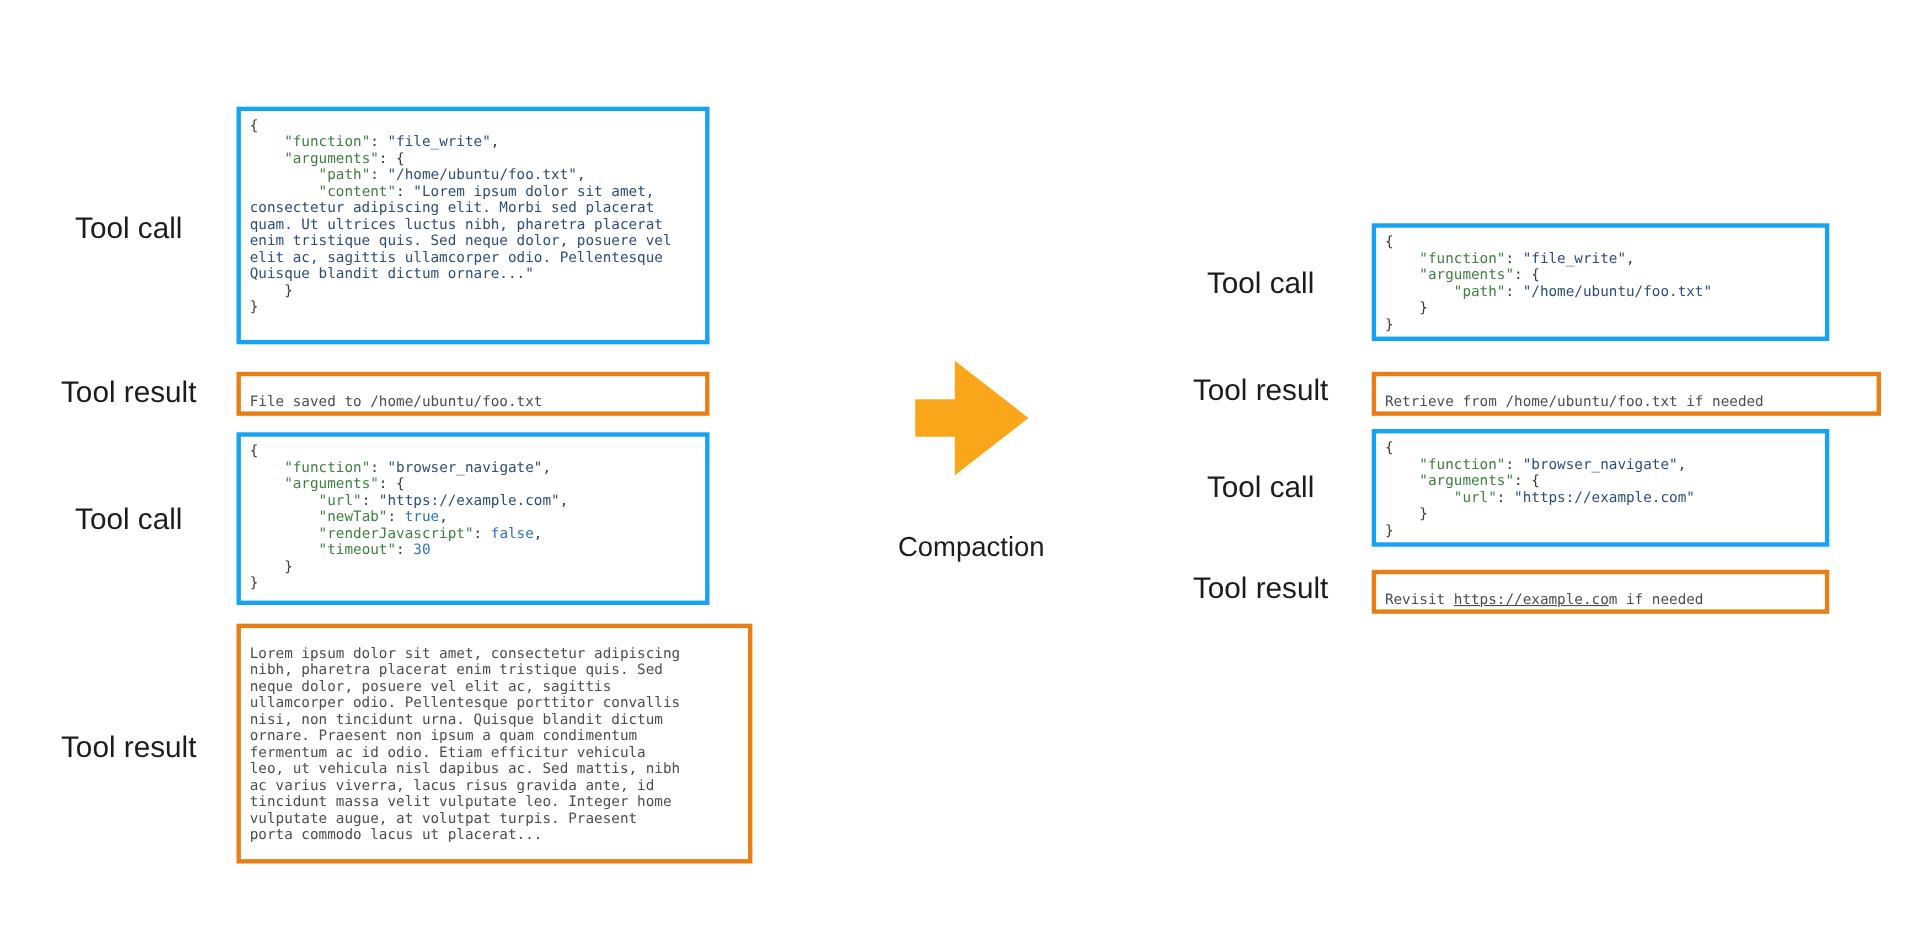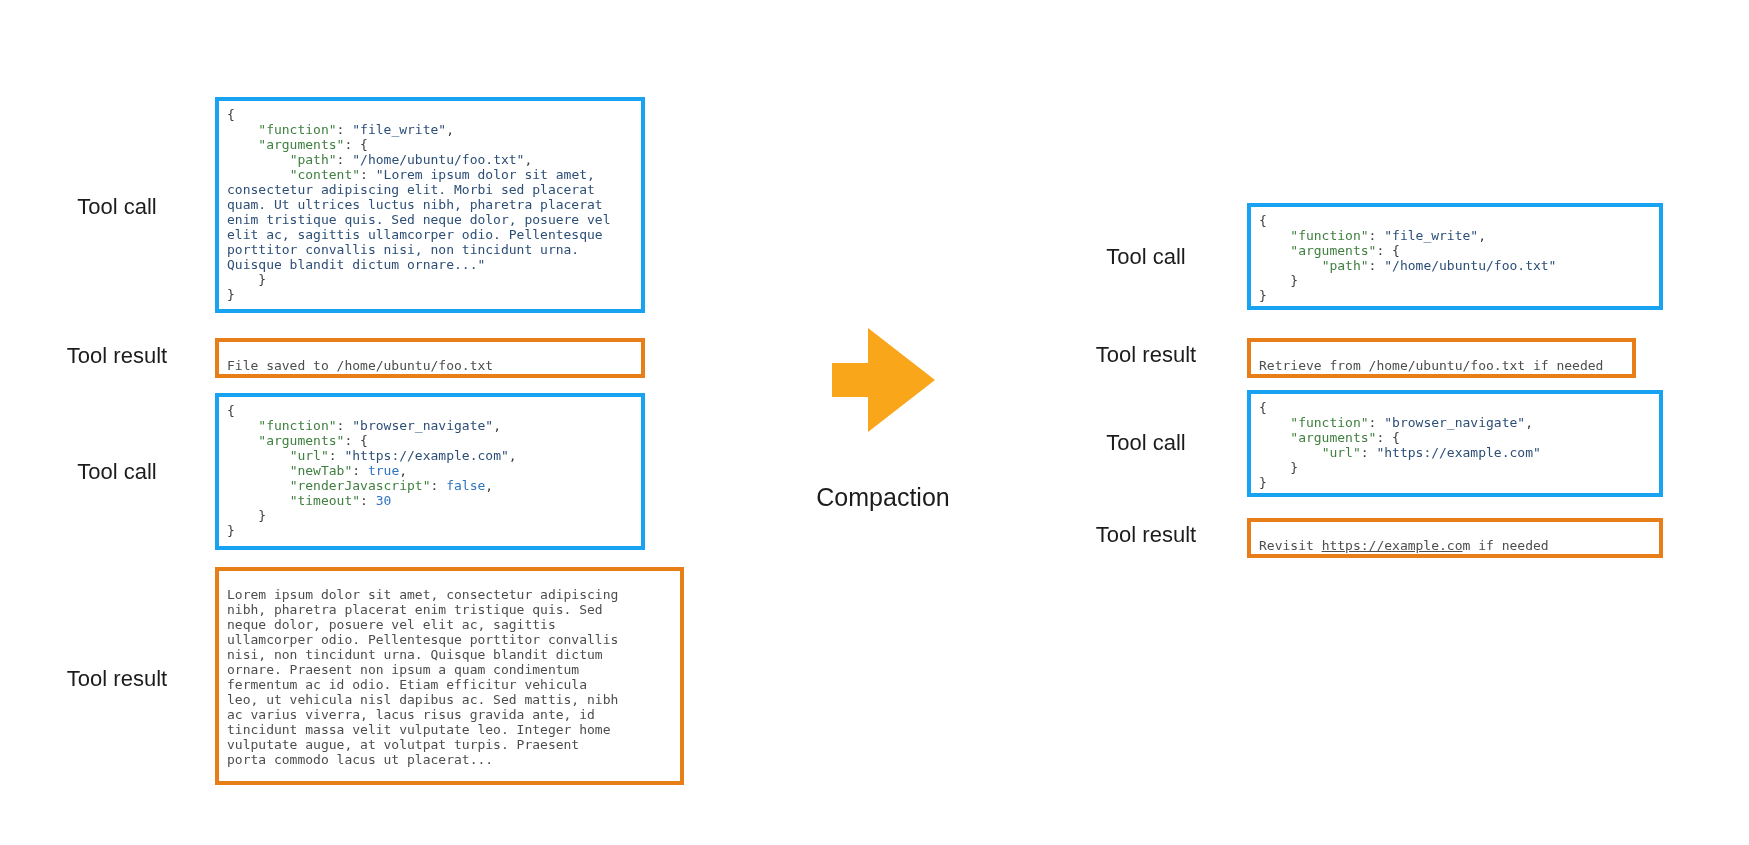--- a/index.html
+++ b/index.html
@@ -7,21 +7,21 @@
     position: relative;
     width: 1749px;
     height: 845px;
     background: #ffffff;
     overflow: hidden;
     font-family: "Liberation Sans", sans-serif;
   }
   .tool-label {
     position: absolute;
     width: 150px;
-    font-size: 22px;
+    font-size: 27px;
     line-height: 28px;
     color: #1c1c1c;
     text-align: center;
     white-space: nowrap;
   }
   .box {
     position: absolute;
     box-sizing: border-box;
     background: #ffffff;
     font-family: "DejaVu Sans Mono", monospace;
@@ -58,21 +58,20 @@
   <div class="box call" style="left:215px; top:97px; width:430px; height:216px;">
       <div class="code-line"><span class="tk-pn">{</span></div>
       <div class="code-line"><span class="tk-pn">    </span><span class="tk-key">"function"</span><span class="tk-pn">: </span><span class="tk-str">"file_write"</span><span class="tk-pn">,</span></div>
       <div class="code-line"><span class="tk-pn">    </span><span class="tk-key">"arguments"</span><span class="tk-pn">: {</span></div>
       <div class="code-line"><span class="tk-pn">        </span><span class="tk-key">"path"</span><span class="tk-pn">: </span><span class="tk-str">"/home/ubuntu/foo.txt"</span><span class="tk-pn">,</span></div>
       <div class="code-line"><span class="tk-pn">        </span><span class="tk-key">"content"</span><span class="tk-pn">: </span><span class="tk-str">"Lorem ipsum dolor sit amet,</span></div>
       <div class="code-line"><span class="tk-str">consectetur adipiscing elit. Morbi sed placerat</span></div>
       <div class="code-line"><span class="tk-str">quam. Ut ultrices luctus nibh, pharetra placerat</span></div>
       <div class="code-line"><span class="tk-str">enim tristique quis. Sed neque dolor, posuere vel</span></div>
       <div class="code-line"><span class="tk-str">elit ac, sagittis ullamcorper odio. Pellentesque</span></div>
-      <div class="code-line"><span class="tk-str">porttitor convallis nisi, non tincidunt urna.</span></div>
       <div class="code-line"><span class="tk-str">Quisque blandit dictum ornare..."</span></div>
       <div class="code-line"><span class="tk-pn">    }</span></div>
       <div class="code-line"><span class="tk-pn">}</span></div>
     </div>
 
   <div class="tool-label" style="left:42px; top:342px;">Tool result</div>
   <div class="box result" style="left:215px; top:338px; width:430px; height:37px;">
       <div class="code-line"><span class="tk-txt">File saved to /home/ubuntu/foo.txt</span></div>
     </div>
 
@@ -114,21 +113,21 @@
   <div class="box call" style="left:1247px; top:203px; width:416px; height:107px;">
       <div class="code-line"><span class="tk-pn">{</span></div>
       <div class="code-line"><span class="tk-pn">    </span><span class="tk-key">"function"</span><span class="tk-pn">: </span><span class="tk-str">"file_write"</span><span class="tk-pn">,</span></div>
       <div class="code-line"><span class="tk-pn">    </span><span class="tk-key">"arguments"</span><span class="tk-pn">: {</span></div>
       <div class="code-line"><span class="tk-pn">        </span><span class="tk-key">"path"</span><span class="tk-pn">: </span><span class="tk-str">"/home/ubuntu/foo.txt"</span></div>
       <div class="code-line"><span class="tk-pn">    }</span></div>
       <div class="code-line"><span class="tk-pn">}</span></div>
     </div>
 
   <div class="tool-label" style="left:1071px; top:341px;">Tool result</div>
-  <div class="box result" style="left:1247px; top:338px; width:389px; height:34px;">
+  <div class="box result" style="left:1247px; top:338px; width:463px; height:34px;">
       <div class="code-line"><span class="tk-txt">Retrieve from /home/ubuntu/foo.txt if needed</span></div>
     </div>
 
   <div class="tool-label" style="left:1071px; top:429px;">Tool call</div>
   <div class="box call" style="left:1247px; top:390px; width:416px; height:107px;">
       <div class="code-line"><span class="tk-pn">{</span></div>
       <div class="code-line"><span class="tk-pn">    </span><span class="tk-key">"function"</span><span class="tk-pn">: </span><span class="tk-str">"browser_navigate"</span><span class="tk-pn">,</span></div>
       <div class="code-line"><span class="tk-pn">    </span><span class="tk-key">"arguments"</span><span class="tk-pn">: {</span></div>
       <div class="code-line"><span class="tk-pn">        </span><span class="tk-key">"url"</span><span class="tk-pn">: </span><span class="tk-str">"https://example.com"</span></div>
       <div class="code-line"><span class="tk-pn">    }</span></div>

